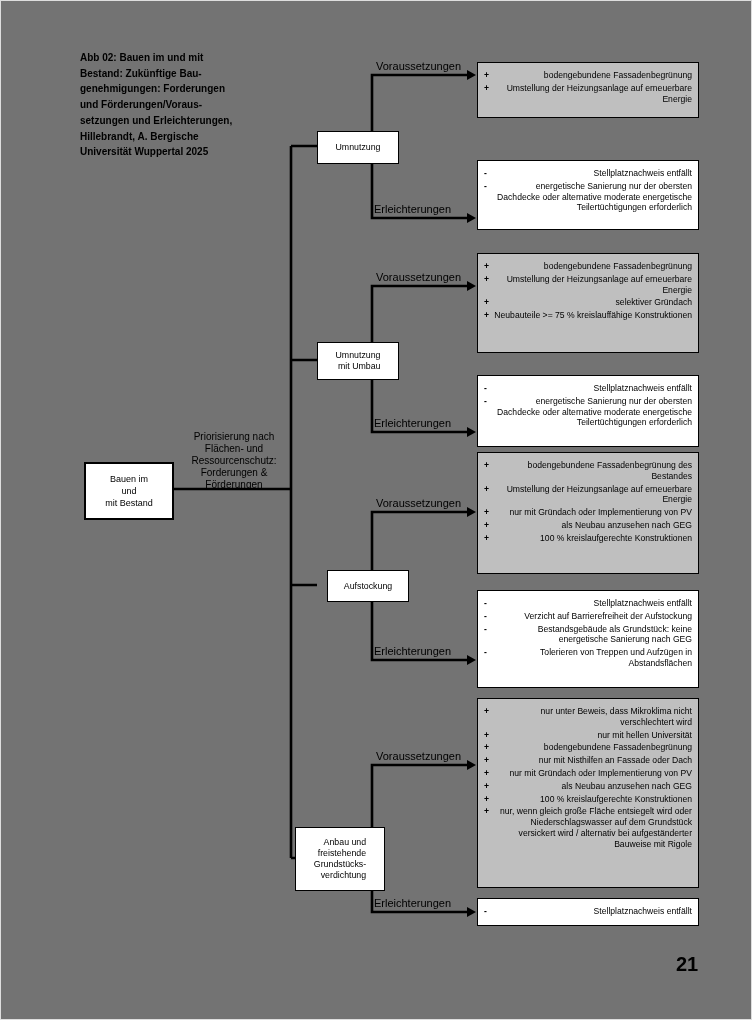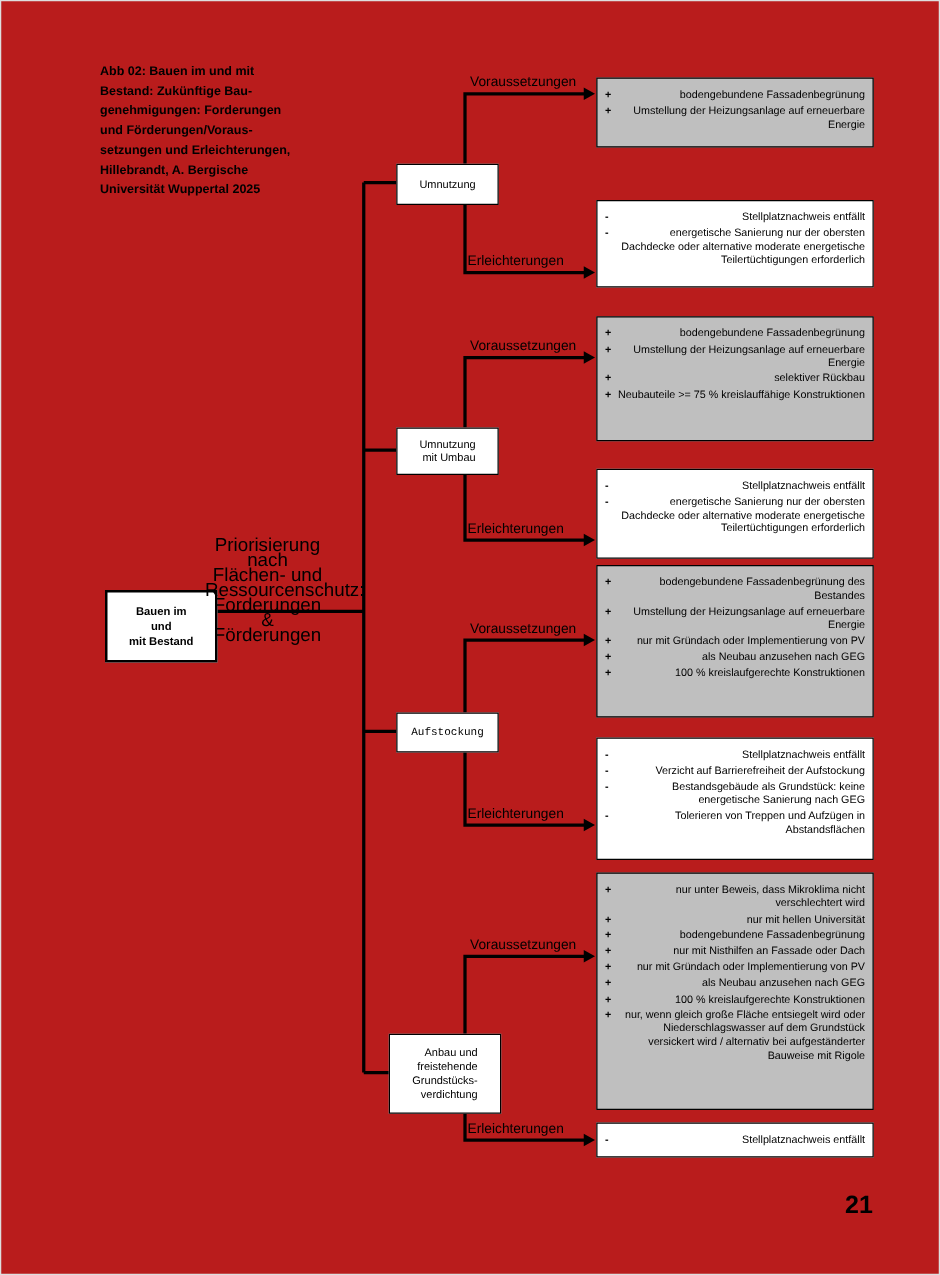--- a/index.html
+++ b/index.html
@@ -1,49 +1,49 @@
 <!DOCTYPE html>
 <html><head>
 <meta charset="utf-8">
 <style>
   html,body{margin:0;padding:0;background:#ffffff;}
   .page{
-    position:relative;width:752px;height:1020px;background:#b91c1c;
+    position:relative;width:752px;height:1020px;background:#737373;
     font-family:"Liberation Sans", sans-serif;color:#000;
     box-shadow:inset 0 0 0 1px #dedede;overflow:hidden;
   }
   .abs{position:absolute;}
   .pre{white-space:pre-line;}
 
   .caption{
     left:80px;top:50px;width:195px;
     font-size:10px;font-weight:bold;line-height:15.7px;
   }
 
   .root-box{
     left:84px;top:462px;width:86px;height:54px;
     border:2.5px solid #000;background:#fff;
     display:flex;align-items:center;justify-content:center;
-    font-size:9px;font-weight:bold;line-height:12px;text-align:center;margin-top:10px;
+    font-size:9px;font-weight:normal;line-height:12px;text-align:center;
   }
 
   .prior{
-    left:164px;top:431px;width:100px;
-    font-size:15px;line-height:12px;text-align:center;
+    left:184px;top:431px;width:100px;
+    font-size:10px;line-height:12px;text-align:center;
   }
 
   .node{
     border:1.5px solid #000;background:#fff;
     display:flex;align-items:center;justify-content:center;
     font-size:8.8px;line-height:11px;text-align:right;
   }
   .n1{left:317px;top:131px;width:80px;height:31px;}
   .n2{left:317px;top:342px;width:80px;height:36px;}
-  .n3{left:317px;top:570px;width:80px;height:30px;font-family:Liberation Mono, monospace;}
-  .n4{left:311px;top:827px;width:88px;height:62px;}
+  .n3{left:327px;top:570px;width:80px;height:30px;}
+  .n4{left:295px;top:827px;width:88px;height:62px;}
 
   .alabel{font-size:11px;line-height:11px;}
   .lv1{left:376px;top:61px;}  .le1{left:374px;top:204px;}
   .lv2{left:376px;top:272px;} .le2{left:374px;top:418px;}
   .lv3{left:376px;top:498px;} .le3{left:374px;top:646px;}
   .lv4{left:376px;top:751px;} .le4{left:374px;top:898px;}
 
   .rbox{
     left:477px;width:222px;box-sizing:border-box;
     border:1.2px solid #000;padding:5px 6px;
@@ -153,21 +153,21 @@
       <div class="li">
         <span class="mk">+</span>
         <span class="tx">bodengebundene Fassadenbegrünung</span>
       </div>
       <div class="li">
         <span class="mk">+</span>
         <span class="tx">Umstellung der Heizungsanlage auf erneuerbare Energie</span>
       </div>
       <div class="li">
         <span class="mk">+</span>
-        <span class="tx">selektiver Rückbau</span>
+        <span class="tx">selektiver Gründach</span>
       </div>
       <div class="li">
         <span class="mk">+</span>
         <span class="tx">Neubauteile &gt;= 75 % kreislauffähige Konstruktionen</span>
       </div>
     </div>
   <div class="rbox ebox b4 abs">
       <div class="li">
         <span class="mk">-</span>
         <span class="tx">Stellplatznachweis entfällt</span>

